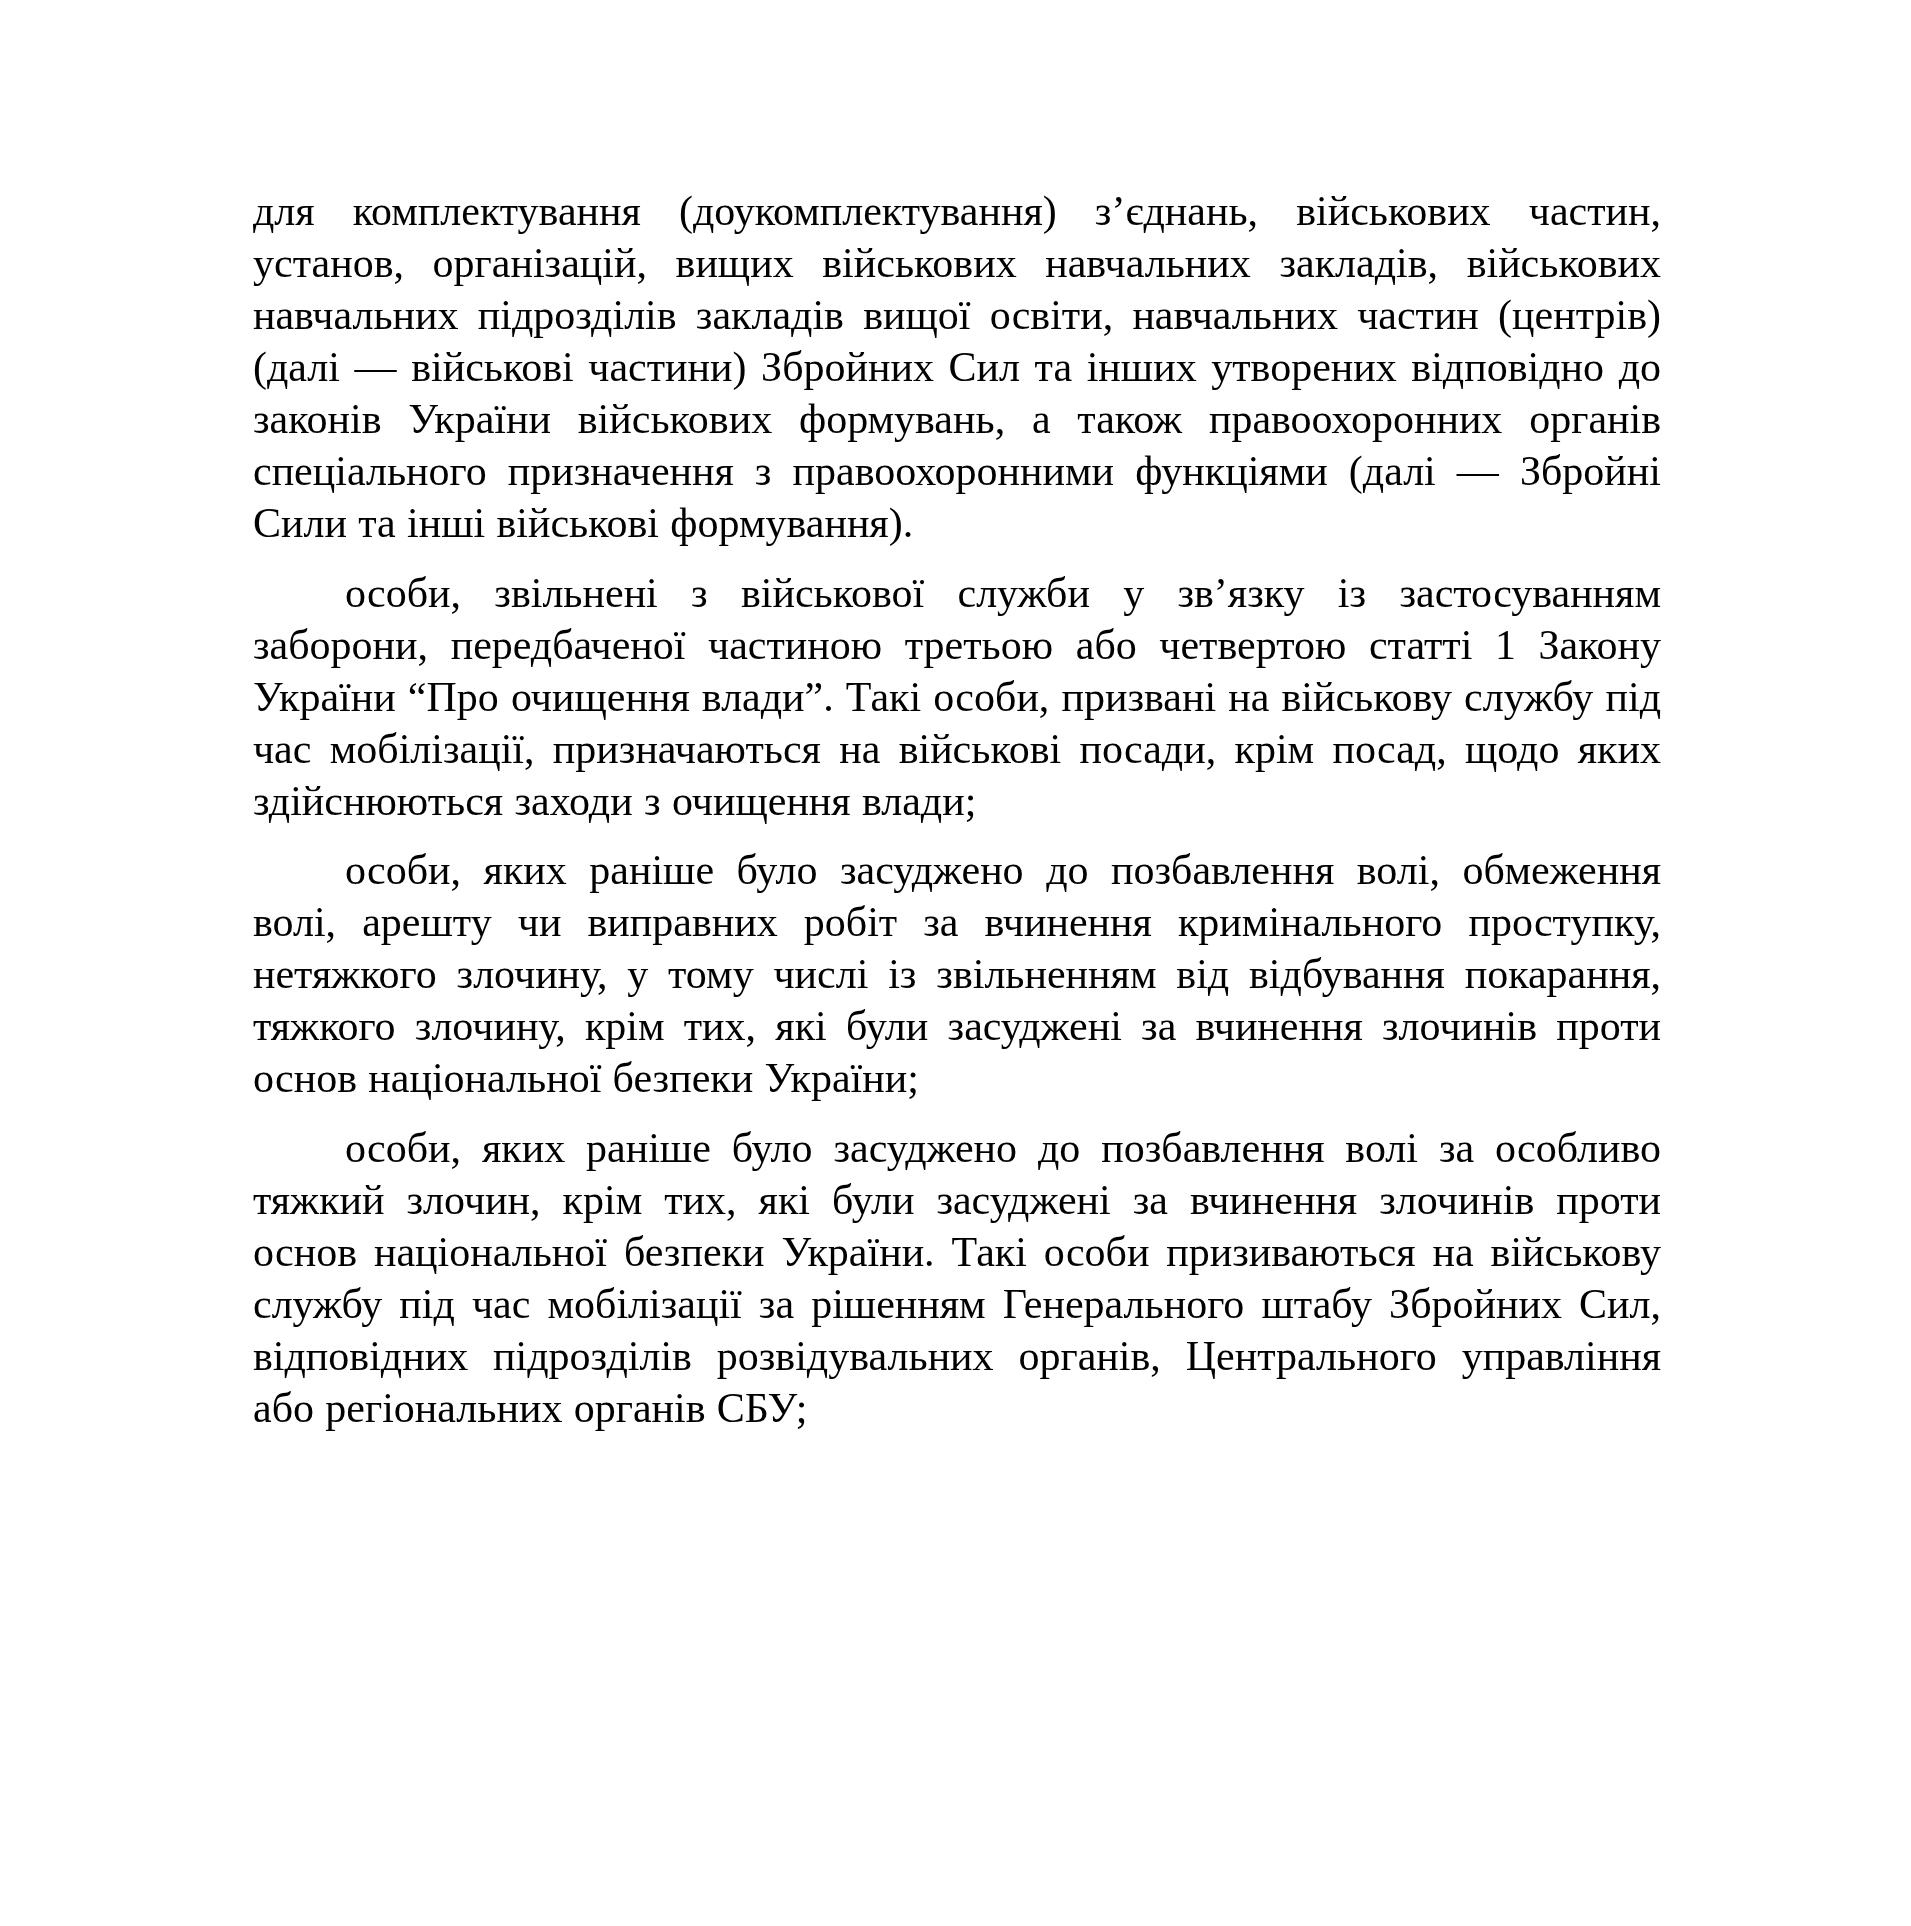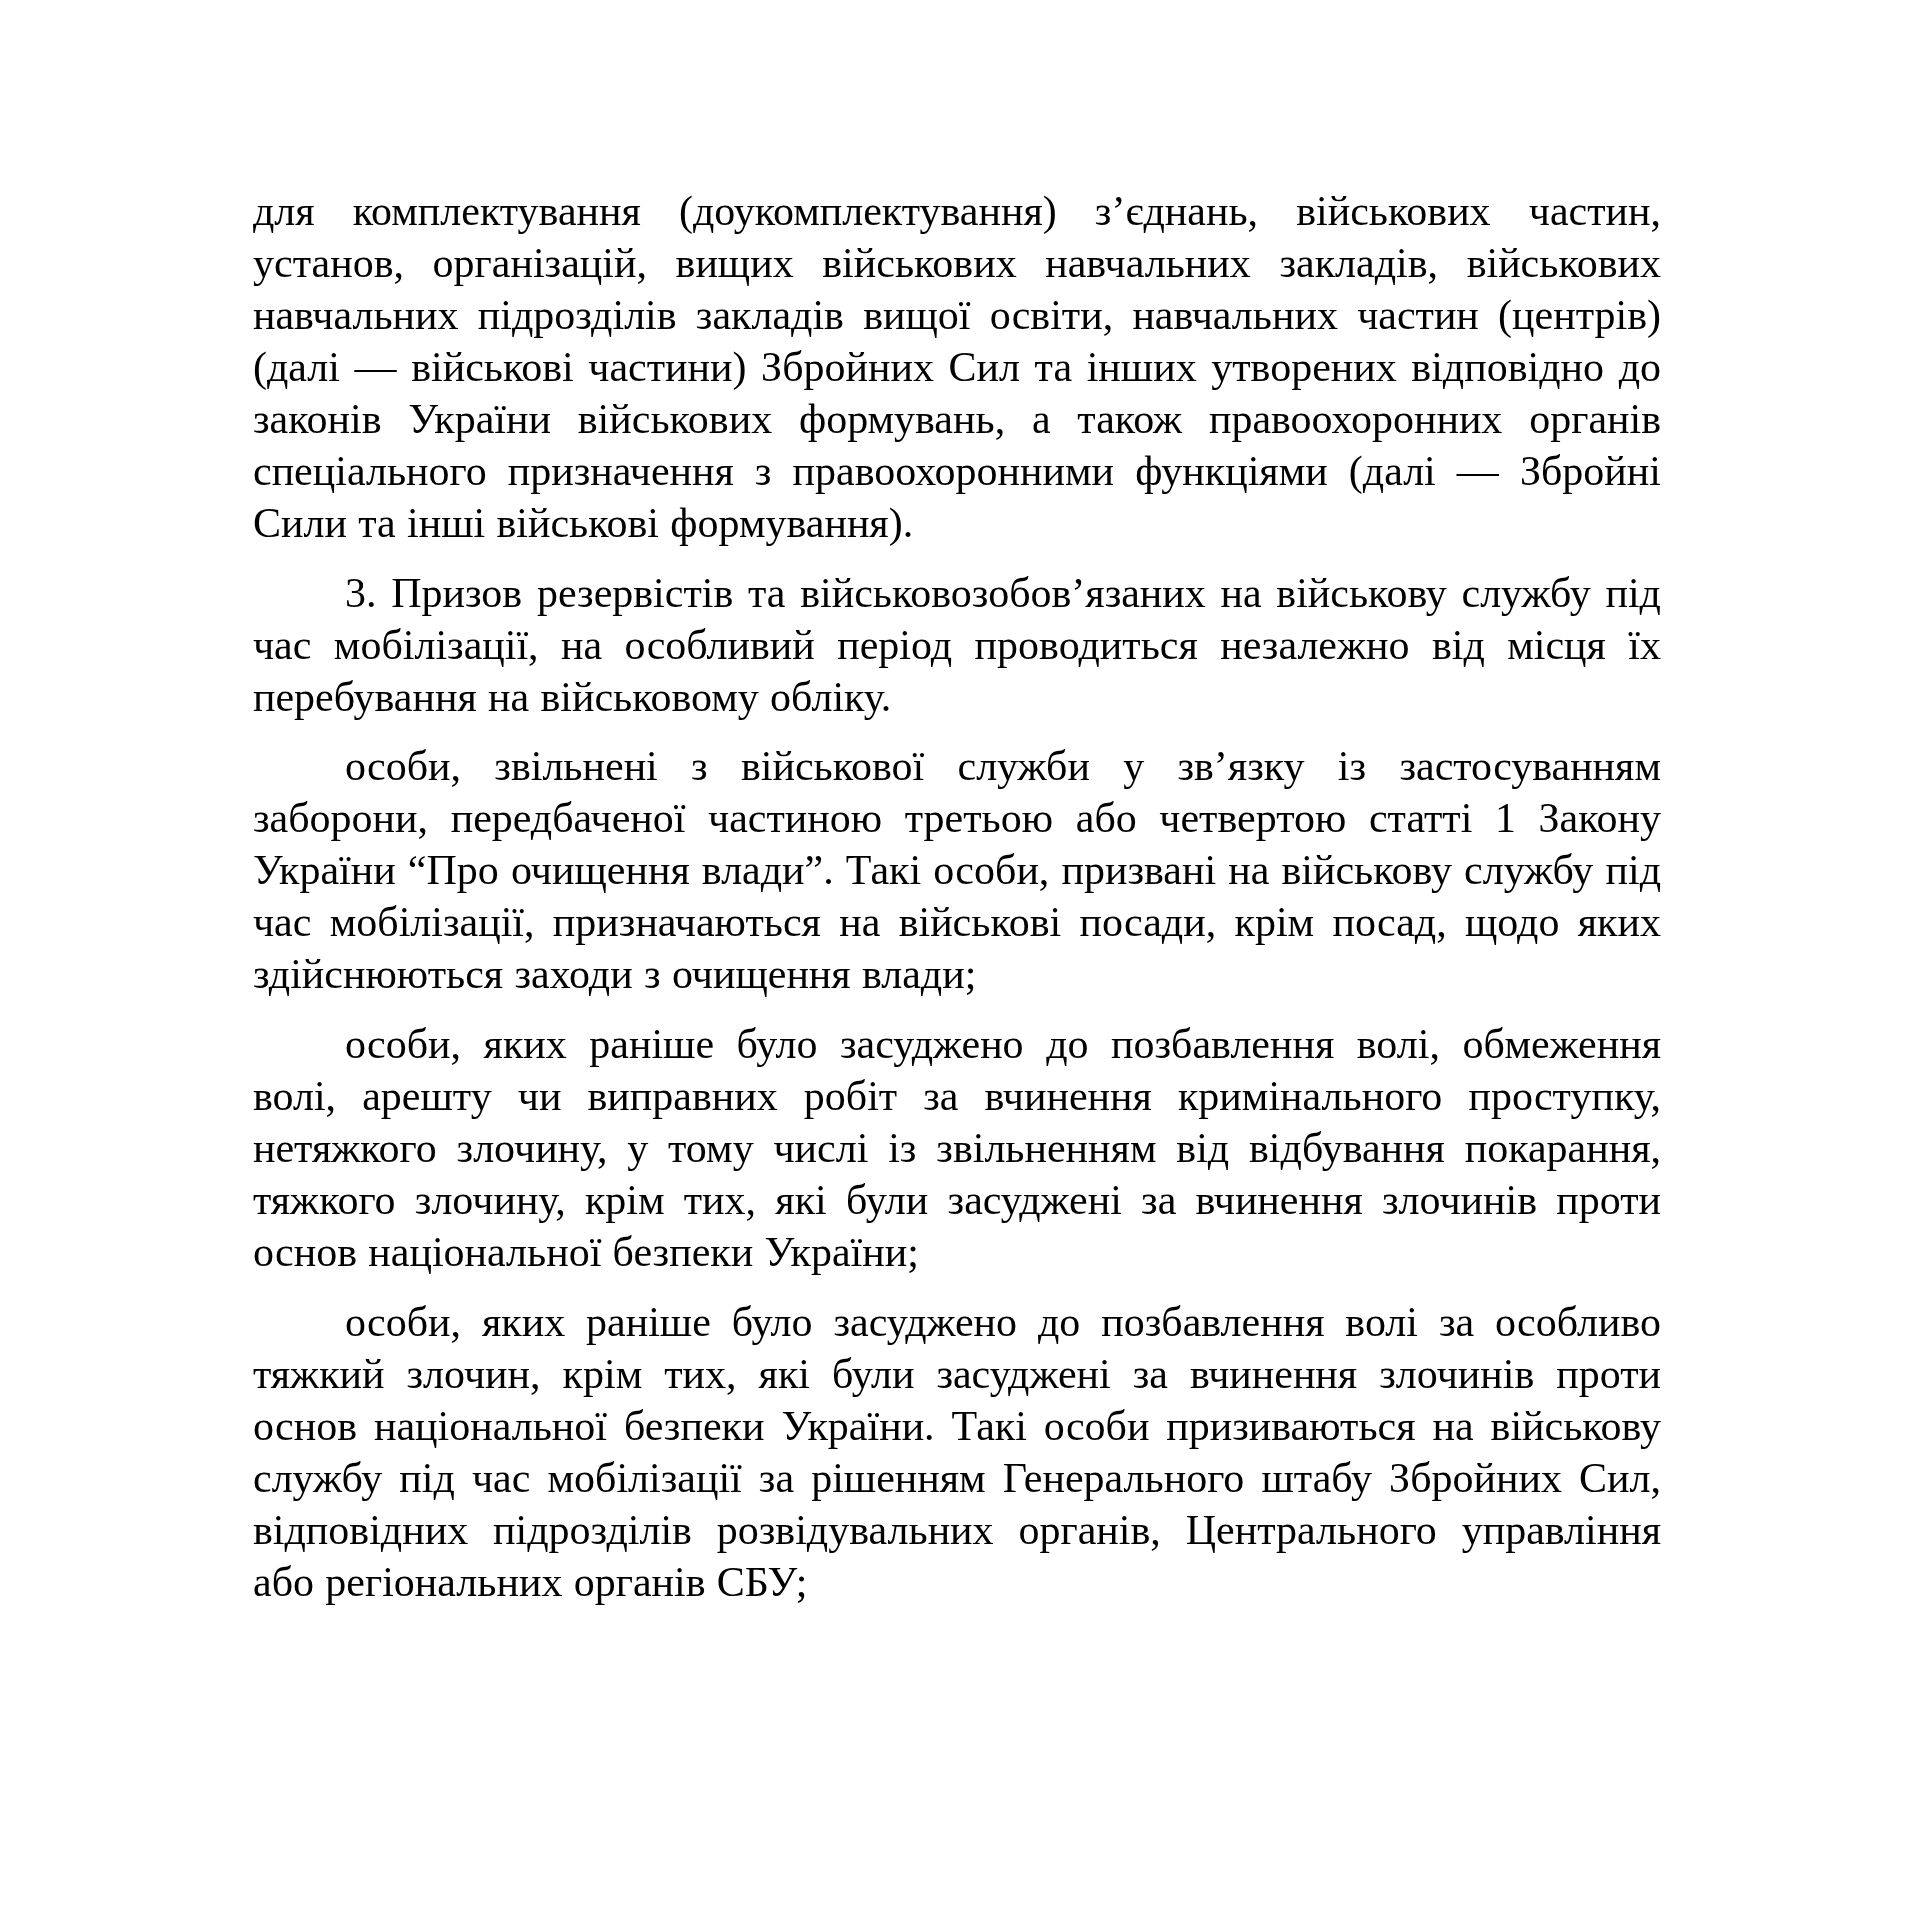--- a/index.html
+++ b/index.html
@@ -37,20 +37,19 @@
   .text-block p.indent {
     text-indent: 92px;
   }
 </style>
 </head>
 <body>
 
 <div class="page">
   <div class="text-block">
     <p>для комплектування (доукомплектування) з’єднань, військових частин, установ, організацій, вищих військових навчальних закладів, військових навчальних підрозділів закладів вищої освіти, навчальних частин (центрів) (далі — військові частини) Збройних Сил та інших утворених відповідно до законів України військових формувань, а також правоохоронних органів спеціального призначення з правоохоронними функціями (далі — Збройні Сили та інші військові формування).</p>
-    <p class="indent">3. Призов резервістів та військовозобов’язаних на військову службу під час мобілізації, на особливий період проводиться незалежно від місця їх перебування на військовому обліку.</p>
     <p class="indent">особи, звільнені з військової служби у зв’язку із застосуванням заборони, передбаченої частиною третьою або четвертою статті 1 Закону України “Про очищення влади”. Такі особи, призвані на військову службу під час мобілізації, призначаються на військові посади, крім посад, щодо яких здійснюються заходи з очищення влади;</p>
     <p class="indent">особи, яких раніше було засуджено до позбавлення волі, обмеження волі, арешту чи виправних робіт за вчинення кримінального проступку, нетяжкого злочину, у тому числі із звільненням від відбування покарання, тяжкого злочину, крім тих, які були засуджені за вчинення злочинів проти основ національної безпеки України;</p>
     <p class="indent">особи, яких раніше було засуджено до позбавлення волі за особливо тяжкий злочин, крім тих, які були засуджені за вчинення злочинів проти основ національної безпеки України. Такі особи призиваються на військову службу під час мобілізації за рішенням Генерального штабу Збройних Сил, відповідних підрозділів розвідувальних органів, Центрального управління або регіональних органів СБУ;</p>
 
   </div>
 </div>
 
 
 </body></html>

